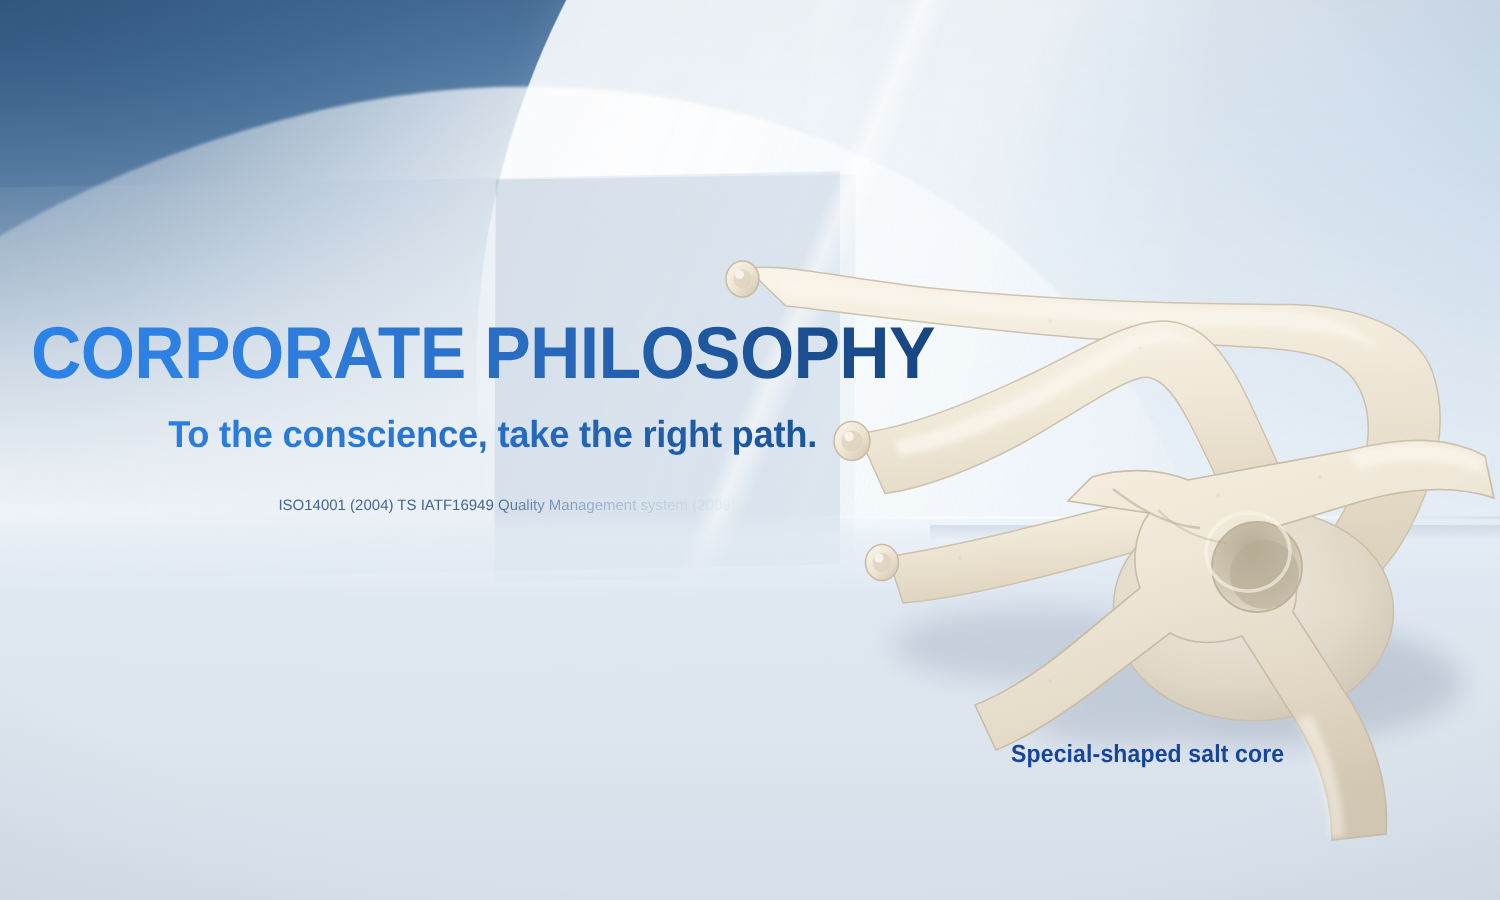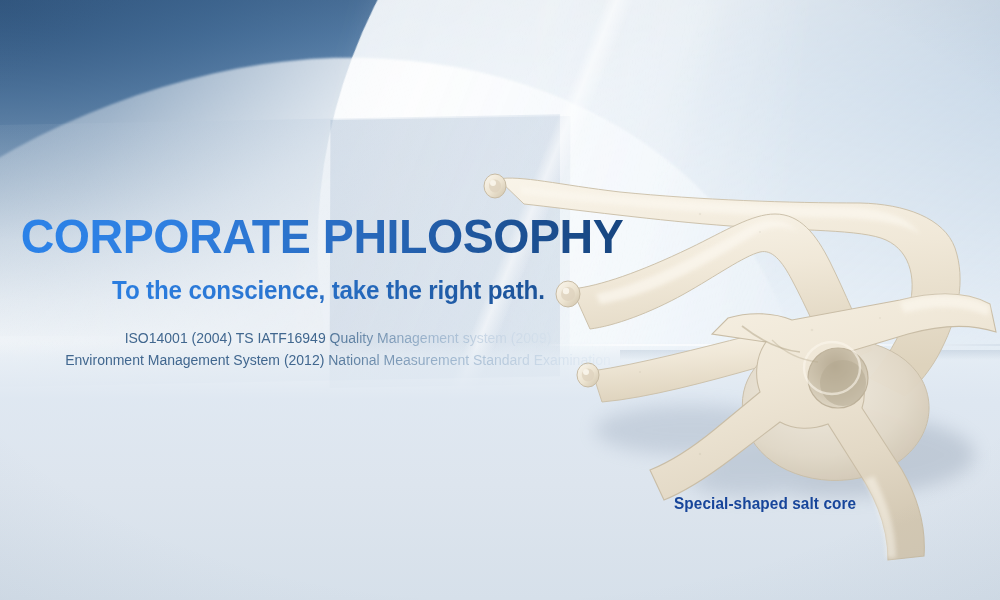--- a/index.html
+++ b/index.html
@@ -151,21 +151,21 @@
     font-size:25px;
     letter-spacing:-0.2px;
     white-space:nowrap;
     background:linear-gradient(to right,#2b82e8 0%,#2a76d2 40%,#1f5aa4 72%,#1a4c8c 100%);
     -webkit-background-clip:text;background-clip:text;
     color:transparent;-webkit-text-fill-color:transparent;
     transform:scaleX(.97);transform-origin:left center;
   }
   .certs{margin-top:22px;}
   .cert-line{
-    font-size:14px;
+    font-size:10px;
     line-height:22.5px;
     white-space:nowrap;
     color:#4a6f96;
   }
   
   .cert-line span.lead{color:#41678f;}
   .cert-line span.fade{
     background:linear-gradient(to right, rgba(70,108,146,.95) 0%, rgba(108,144,180,.55) 45%, rgba(150,180,210,.22) 80%, rgba(180,205,228,.10) 100%);
     -webkit-background-clip:text;background-clip:text;
     color:transparent;-webkit-text-fill-color:transparent;
@@ -359,21 +359,18 @@
 
   <div class="text-block">
     <h1 class="headline">CORPORATE PHILOSOPHY</h1>
 
     <p class="subheadline">To the conscience, take the right path.</p>
 
     <div class="certs">
       <div class="cert-line">
         <span class="lead">ISO14001 (2004)  TS IATF16949 </span><span class="fade">Quality Management system (2009)</span>
       </div>
-      <div class="cert-line">
-        <span class="lead">Environment Management System (2012)</span><span class="fade">   National Measurement Standard Examination</span>
-      </div>
     </div>
   </div>
 
   <div class="caption">Special-shaped salt core</div>
 
 </div>
 
 </body></html>

